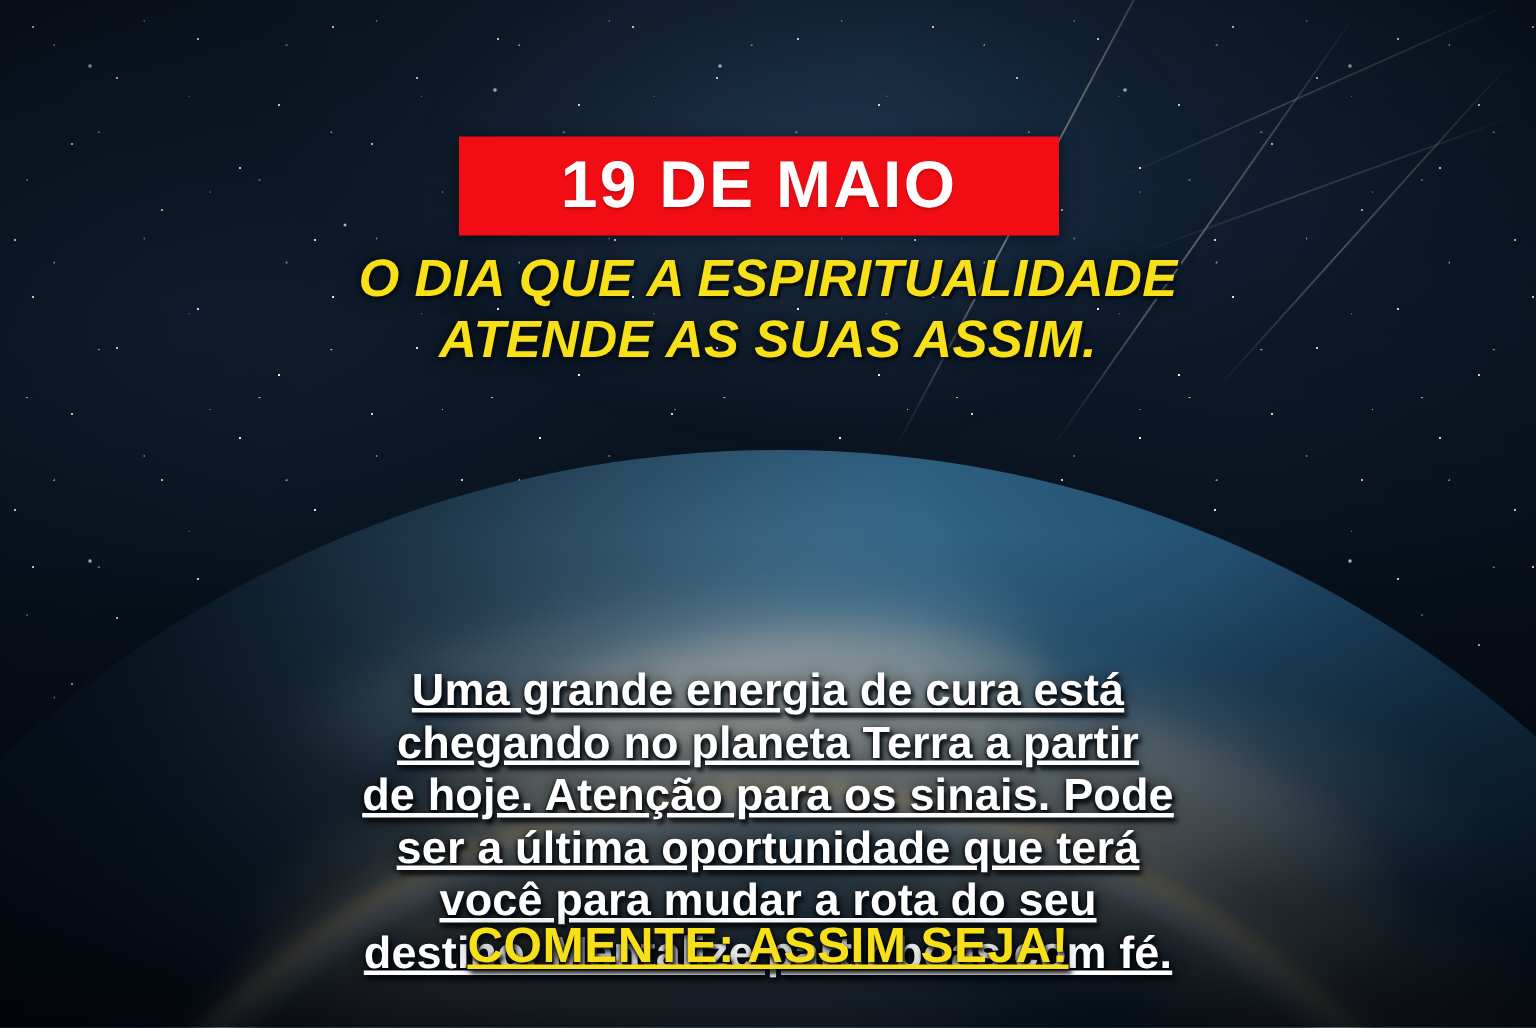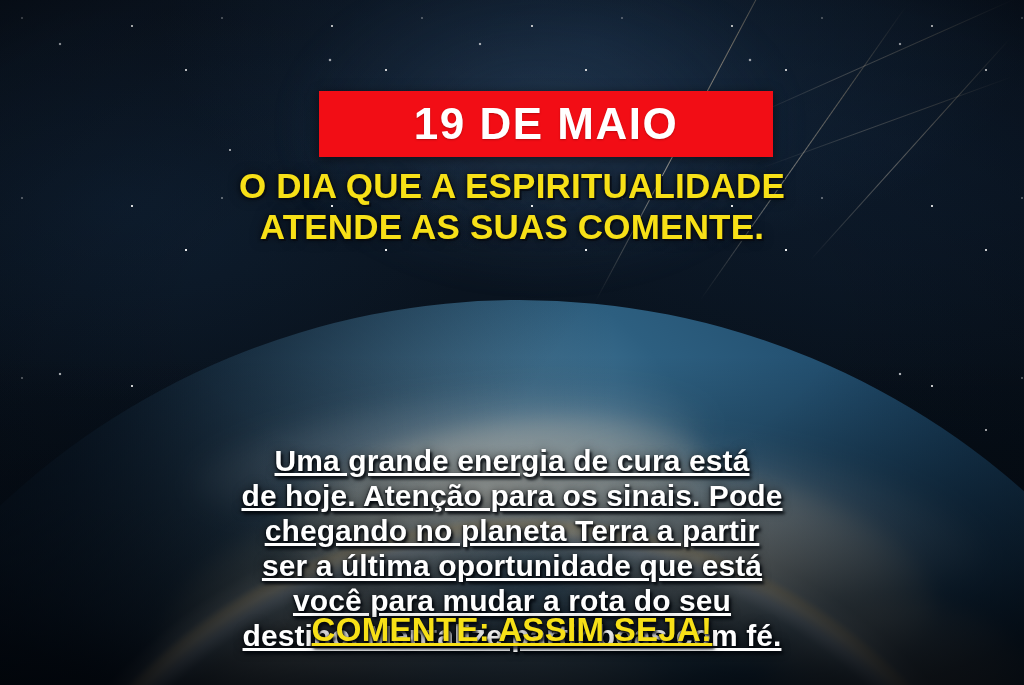--- a/index.html
+++ b/index.html
@@ -204,28 +204,27 @@
   .content {
     position: absolute;
     inset: 0;
     z-index: 5;
   }
 
   .date-badge {
     position: absolute;
     left: 306px;
     top: 91px;
-    width: 454px;
+    width: 400px;
     height: 66px;
     background: #f20d15;
     display: flex;
     align-items: center;
     justify-content: center;
     box-shadow: 0 2px 10px rgba(0,0,0,0.55);
-    margin-left: 13px;
   }
   .date-badge-text {
     color: #ffffff;
     font-size: 44px;
     font-weight: bold;
     letter-spacing: 1.5px;
     line-height: 1;
     white-space: nowrap;
     text-shadow: 0 1px 2px rgba(90,0,0,0.35);
   }
@@ -239,20 +238,21 @@
     text-align: center;
     color: #f7e017;
     font-size: 35px;
     font-weight: bold;
     line-height: 1.16;
     letter-spacing: 0.2px;
     text-shadow:
       2px 2px 0 rgba(8,12,20,0.85),
       -1px 1px 3px rgba(5,10,18,0.8),
       0 0 12px rgba(0,0,0,0.55);
+    font-style: italic;
   }
   .headline .hl-line { display: block; white-space: nowrap; }
 
   .body-copy {
     position: absolute;
     left: 50%;
     transform: translateX(-50%);
     top: 443px;
     width: 900px;
     text-align: center;
@@ -329,28 +329,28 @@
   <div class="vignette"></div>
 
   <div class="content">
 
     <div class="date-badge">
       <span class="date-badge-text">19 DE MAIO</span>
     </div>
 
     <div class="headline">
       <span class="hl-line">O DIA QUE A ESPIRITUALIDADE</span>
-      <span class="hl-line">ATENDE AS SUAS COMENTE.</span>
+      <span class="hl-line">ATENDE AS SUAS ASSIM.</span>
     </div>
 
     <div class="body-copy">
       <span class="bl">Uma grande energia de cura está</span>
+      <span class="bl">chegando no planeta Terra a partir</span>
       <span class="bl">de hoje. Atenção para os sinais. Pode</span>
-      <span class="bl">chegando no planeta Terra a partir</span>
-      <span class="bl">ser a última oportunidade que está</span>
+      <span class="bl">ser a última oportunidade que terá</span>
       <span class="bl">você para mudar a rota do seu</span>
       <span class="bl">destino. Mentalize partir boas com fé.</span>
     </div>
 
     <div class="cta">COMENTE: ASSIM SEJA!</div>
 
   </div>
 </div>
 
 </body></html>

